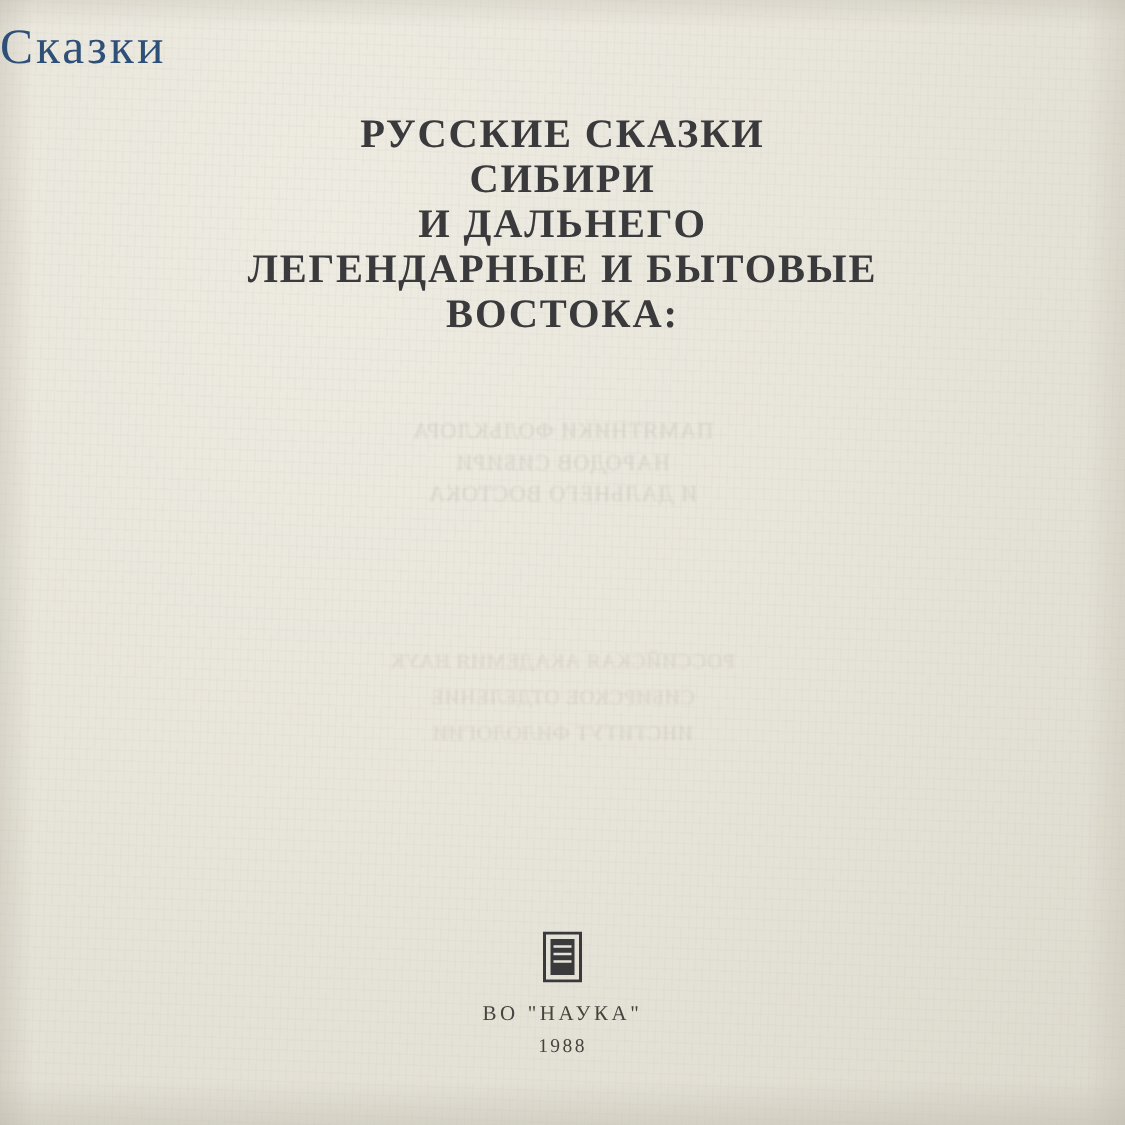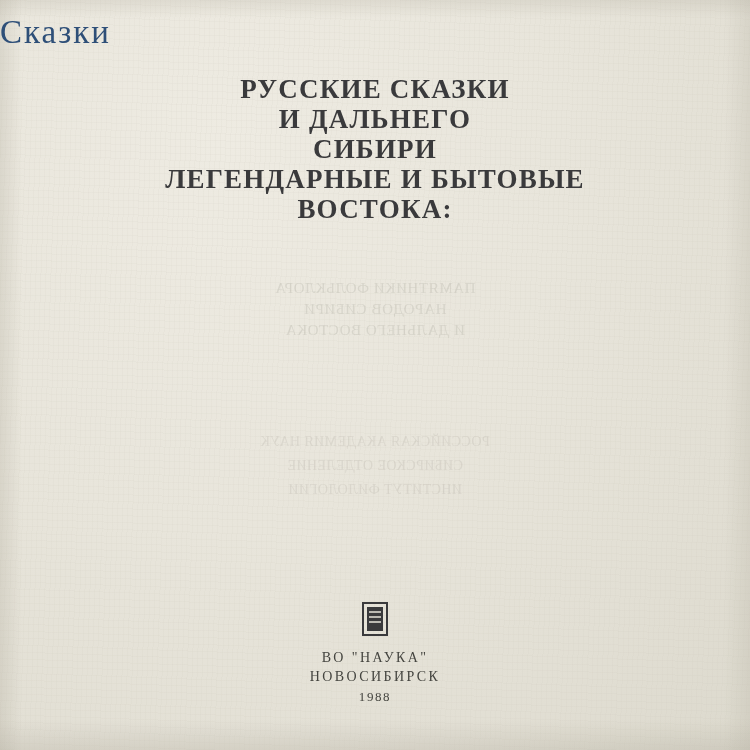--- a/index.html
+++ b/index.html
@@ -151,22 +151,22 @@
 <div class="page">
   <div class="paper-texture"></div>
   <div class="paper-grain"></div>
 
   <div class="content">
 
     <div class="series-title">Сказки</div>
 
     <div class="main-title">
       <span class="line">РУССКИЕ СКАЗКИ</span>
+      <span class="line">СИБИРИ</span>
       <span class="line">И ДАЛЬНЕГО</span>
-      <span class="line">СИБИРИ</span>
       <span class="line">ЛЕГЕНДАРНЫЕ И БЫТОВЫЕ</span>
       <span class="line">ВОСТОКА:</span>
     </div>
 
     <div class="ghost-block">
       <span class="gline">ПАМЯТНИКИ ФОЛЬКЛОРА</span>
       <span class="gline">НАРОДОВ СИБИРИ</span>
       <span class="gline">И ДАЛЬНЕГО ВОСТОКА</span>
     </div>
 
@@ -176,18 +176,17 @@
       <span class="gline">ИНСТИТУТ ФИЛОЛОГИИ</span>
     </div>
 
     <div class="imprint">
       <svg class="publisher-logo" viewBox="0 0 26 34">
         <rect x="1" y="1" width="24" height="32" fill="none" stroke="#3a3a3c" stroke-width="2"></rect>
         <rect x="5" y="5" width="16" height="24" fill="#3a3a3c"></rect>
         <path d="M7 10 h12 M7 15 h12 M7 20 h12" stroke="#e6e3d9" stroke-width="1.6"></path>
       </svg>
       <span class="imprint-line">ВО "НАУКА"</span>
-      <span class="imprint-line">НОВОСИБИРСК</span>
       <span class="imprint-year">1988</span>
     </div>
 
   </div>
 </div>
 
 </body></html>

